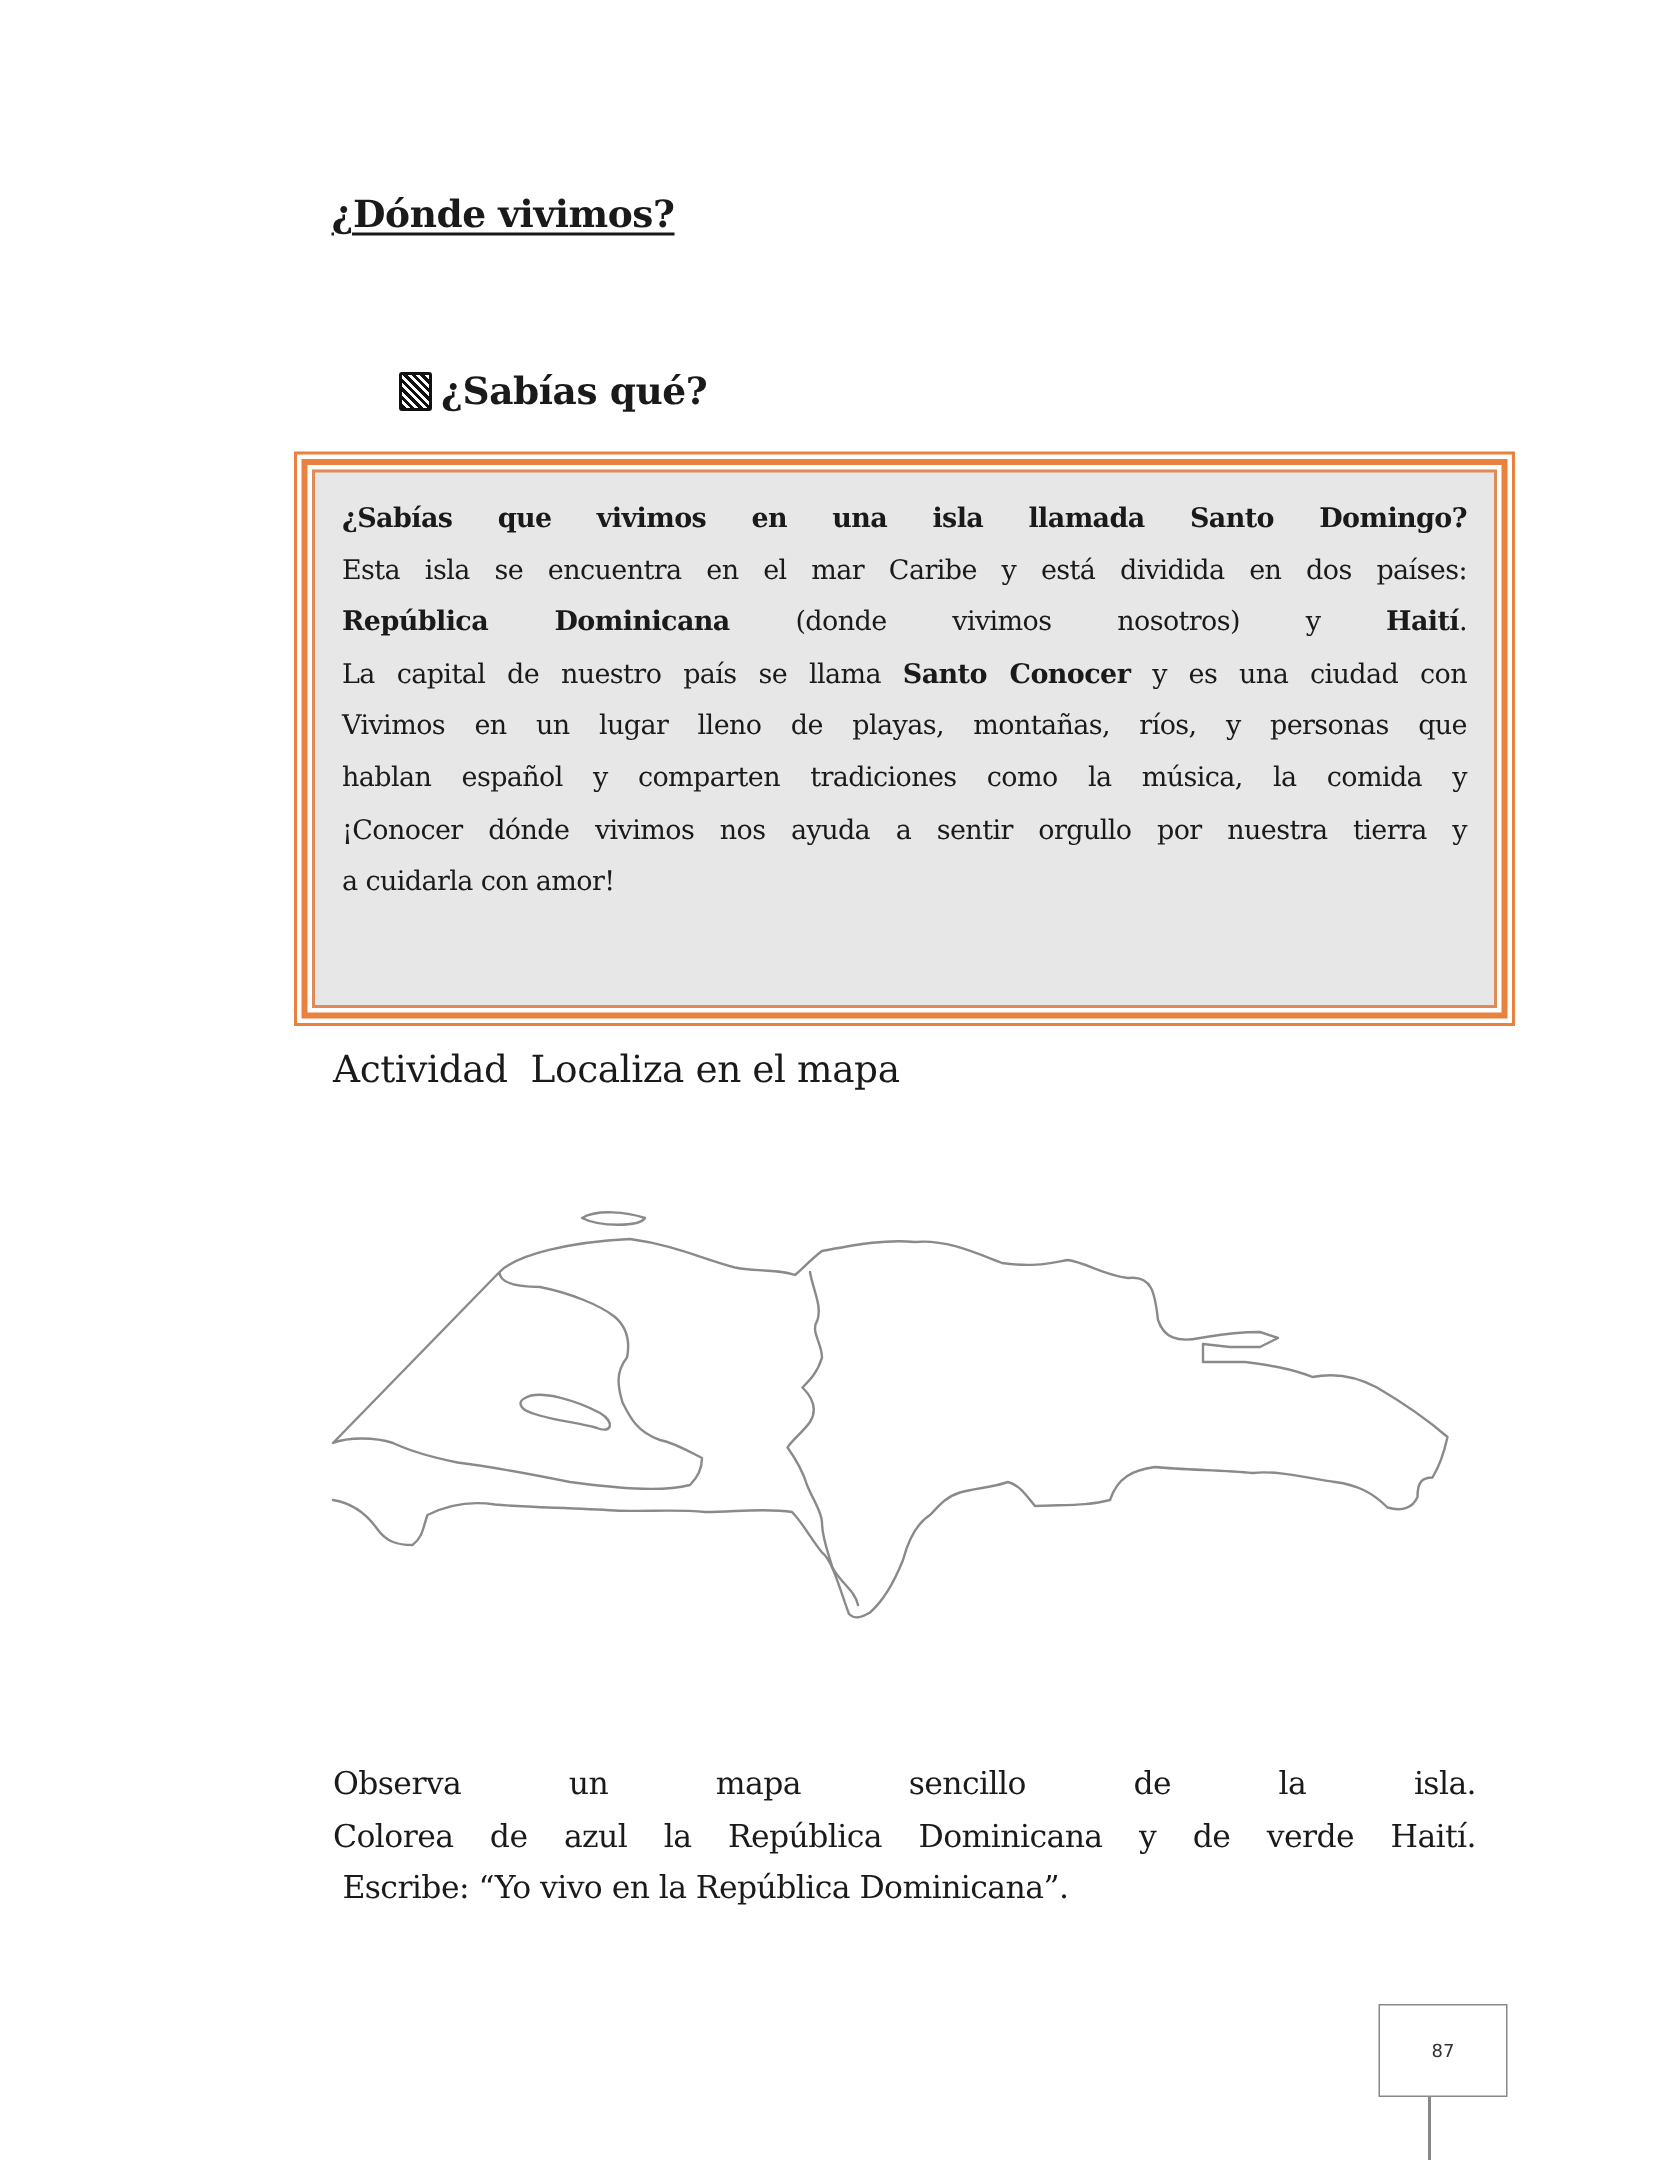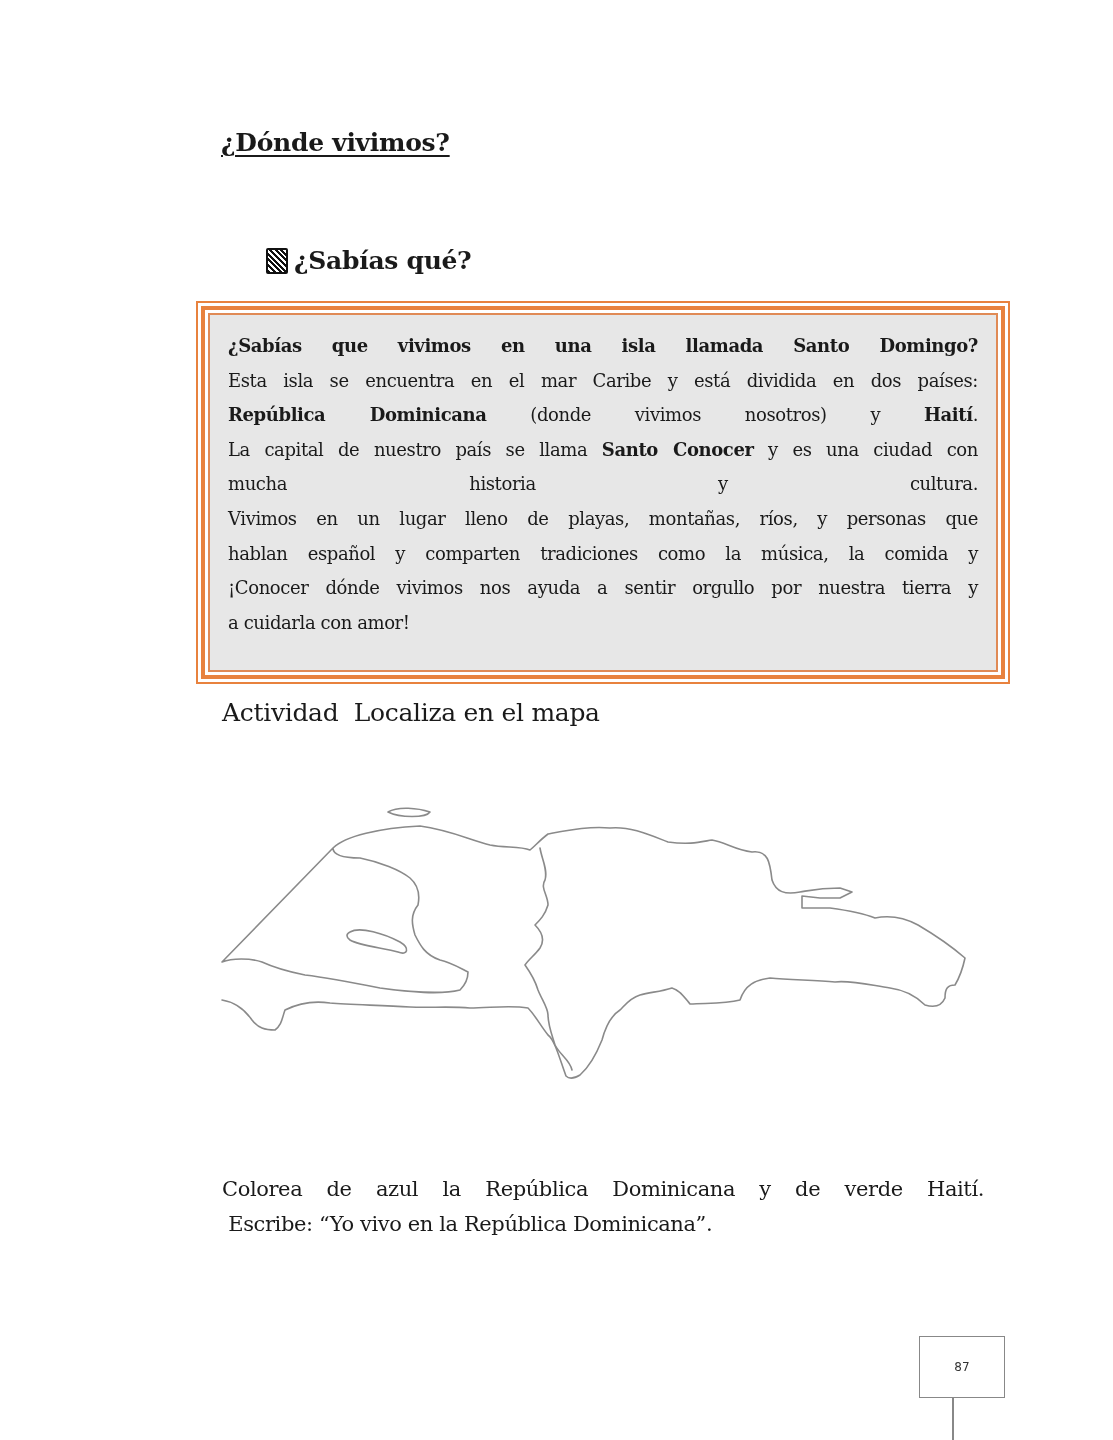--- a/index.html
+++ b/index.html
@@ -73,21 +73,20 @@
   <span>¿Sabías qué?</span>
 </div>
 
 <div class="info-box">
   <div class="mid">
     <div class="inner" id="info-text">
         <span class="jline"><span class="b">¿Sabías que vivimos en una isla llamada Santo Domingo?</span></span>
         <span class="jline"><span>Esta isla se encuentra en el mar Caribe y está dividida en dos países:</span></span>
         <span class="jline"><span class="b">República Dominicana</span><span> (donde vivimos nosotros) y </span><span class="b">Haití</span><span>.</span></span>
         <span class="jline"><span>La capital de nuestro país se llama </span><span class="b">Santo Conocer</span><span> y es una ciudad con</span></span>
-        <span class="jline"><span>mucha historia y cultura.</span></span>
         <span class="jline"><span>Vivimos en un lugar lleno de playas, montañas, ríos, y personas que</span></span>
         <span class="jline"><span>hablan español y comparten tradiciones como la música, la comida y</span></span>
         <span class="jline"><span>¡Conocer dónde vivimos nos ayuda a sentir orgullo por nuestra tierra y</span></span>
         <span class="jline last"><span>a cuidarla con amor!</span></span>
       </div>
   </div>
 </div>
 
 <div class="activity-heading" style="white-space: pre;">Actividad  Localiza en el mapa</div>
 
@@ -124,18 +123,19 @@
       C420 895, 418 885, 410 878 C400 870, 380 862, 360 858
       C345 858, 333 856, 333 848 Z"></path>
 
     <path d="M350 932 C360 926, 385 934, 400 942 C410 948, 408 956, 398 952 C385 948, 360 946, 350 940 C346 937, 346 934, 350 932 Z"></path>
 
     <path d="M540 848 C542 860, 548 870, 545 880 C540 888, 548 895, 548 905 C545 915, 540 920, 535 925 C542 932, 545 940, 540 948 C535 955, 528 960, 525 965 C530 972, 535 980, 538 990 C542 1000, 548 1008, 548 1015 C548 1025, 552 1035, 555 1045 C560 1055, 570 1060, 572 1070"></path>
   </g>
 </svg>
 
 <div class="instructions" id="instructions">
+    <span class="jline" style="white-space: pre;">Observa un mapa sencillo de la isla.</span>
     <span class="jline" style="white-space: pre;">Colorea de azul la República Dominicana y de verde Haití.</span>
     <span class="jline last" style="white-space: pre;"> Escribe: “Yo vivo en la República Dominicana”.</span>
   </div>
 
 <div class="page-number-box">87</div>
 <div class="page-number-line"></div>
 
 </body></html>

